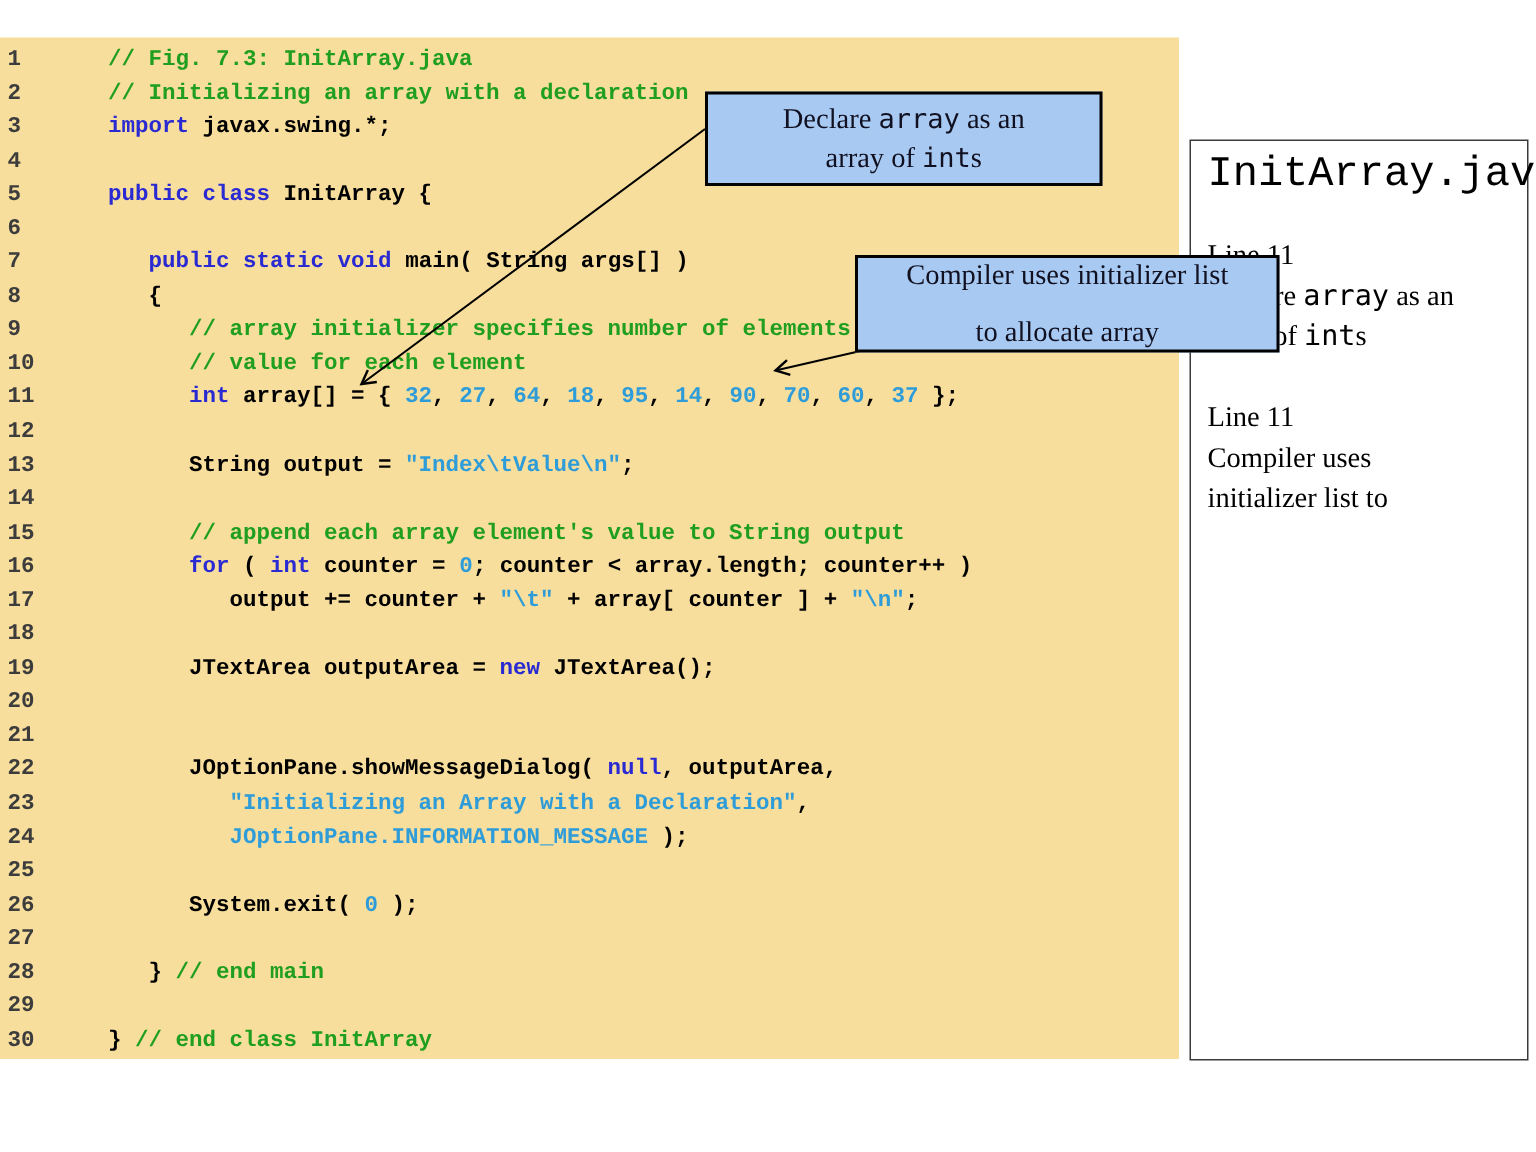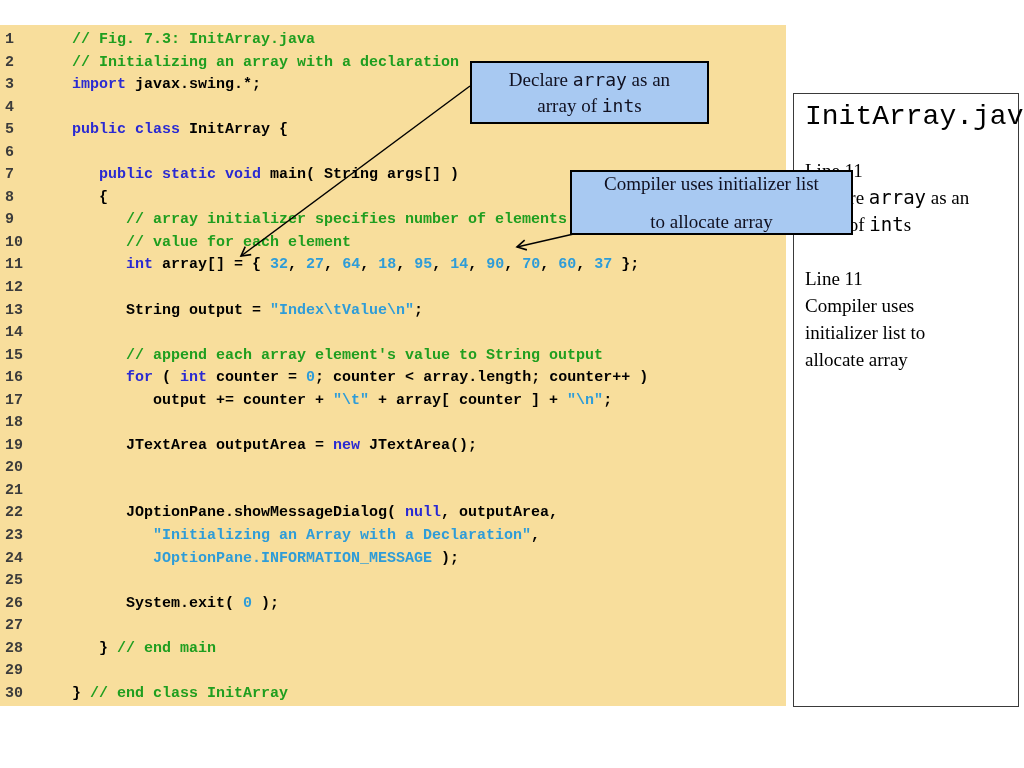--- a/index.html
+++ b/index.html
@@ -28,21 +28,21 @@
   
   .overlay { position:absolute; left:0; top:0; width:1024px; height:768px; pointer-events:none; }
 
   
   .callout {
     position:absolute; background:#A8C9F2; border:2px solid #000000;
     box-sizing:border-box; display:flex; flex-direction:column;
     justify-content:center; text-align:center;
     font-family:"Liberation Serif", serif; font-size:19px; color:#101020;
   }
-  .callout-1 { left:470px; top:61px;  width:239px; height:63px; }
+  .callout-1 { left:470px; top:61px;  width:265px; height:63px; }
   .callout-2 { left:570px; top:170px; width:283px; height:65px;gap:12px; }
   .cline { height:26px; line-height:26px; white-space:pre; }
 
   .seg-s { font-family:"Liberation Serif", serif; }
   .seg-m { font-family:"DejaVu Sans Mono", monospace; font-size:18px; }
 
   
   .side-panel {
     position:absolute; left:793px; top:93px; width:226px; height:614px;
     background:#ffffff; border:1.5px solid #3a3a3a; box-sizing:border-box;
@@ -104,21 +104,20 @@
   <div class="side-panel">
       <div class="prow"><span class="seg-T">InitArray.java</span></div>
       <div class="prow"></div>
       <div class="prow"><span class="seg-s">Line 11</span></div>
       <div class="prow"><span class="seg-s">Declare </span><span class="seg-m">array</span><span class="seg-s"> as an</span></div>
       <div class="prow"><span class="seg-s">array of </span><span class="seg-m">int</span><span class="seg-s">s</span></div>
       <div class="prow"></div>
       <div class="prow"><span class="seg-s">Line 11</span></div>
       <div class="prow"><span class="seg-s">Compiler uses</span></div>
       <div class="prow"><span class="seg-s">initializer list to</span></div>
-      <div class="prow"><span class="seg-s">allocate array</span></div>
     </div>
 
   <div class="callout callout-1">
       <div class="cline"><span class="seg-s">Declare </span><span class="seg-m">array</span><span class="seg-s"> as an</span></div>
       <div class="cline"><span class="seg-s">array of </span><span class="seg-m">int</span><span class="seg-s">s</span></div>
     </div>
 
   <div class="callout callout-2">
       <div class="cline"><span class="seg-s">Compiler uses initializer list</span></div>
       <div class="cline"><span class="seg-s">to allocate array</span></div>

